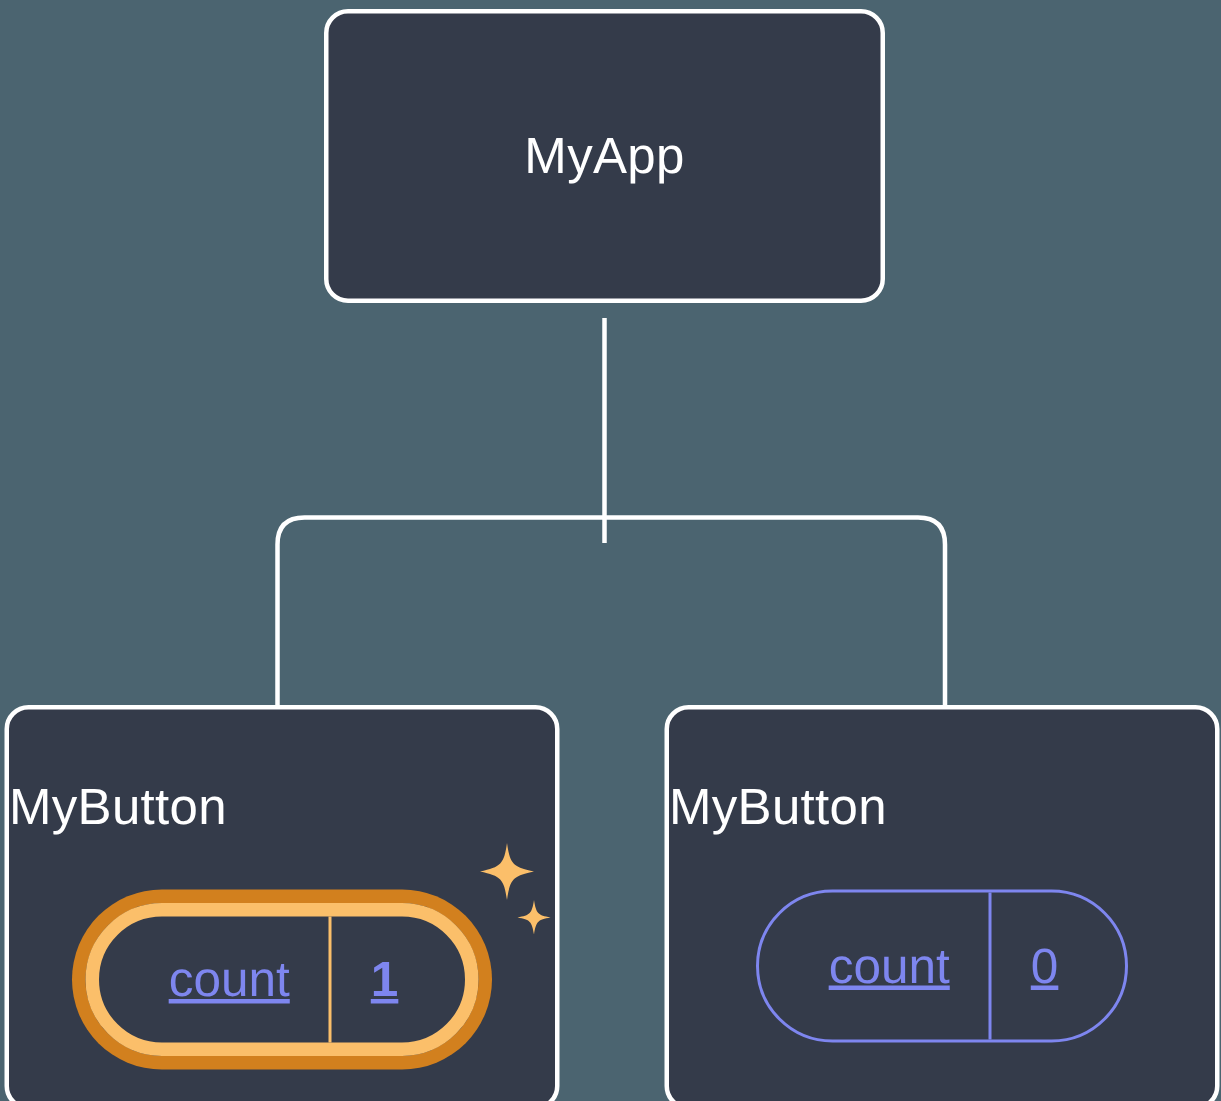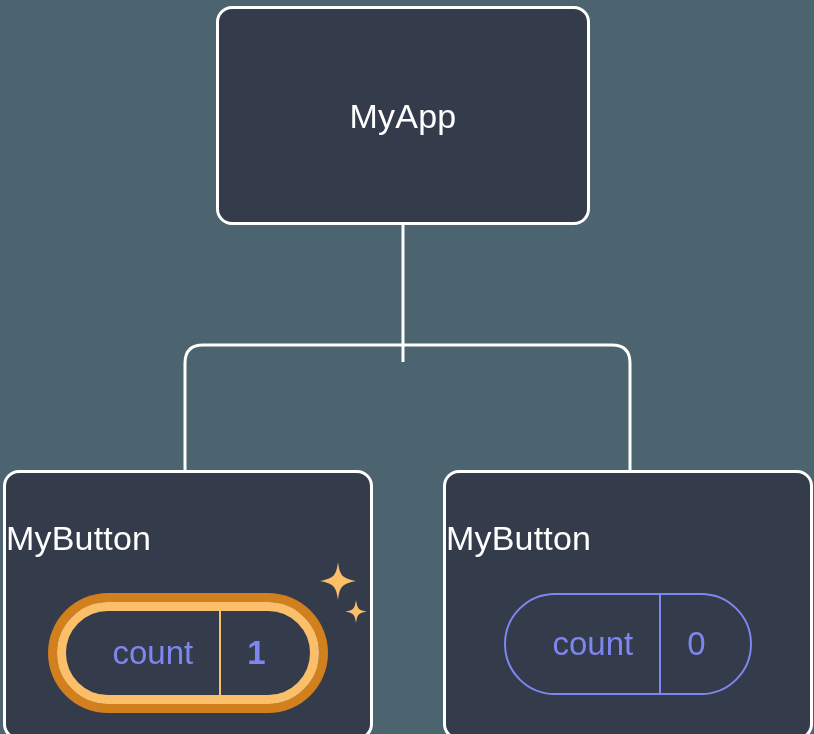--- a/index.html
+++ b/index.html
@@ -34,21 +34,21 @@
     position: absolute;
     background: #343b4a;
     border: 3px solid #ffffff;
     border-radius: 16px;
     box-sizing: border-box;
   }
   #card-root {
     left: 216px;
     top: 6px;
     width: 374px;
-    height: 219px;
+    height: 196px;
     display: flex;
     align-items: center;
     justify-content: center;
   }
   #card-child-left {
     left: 3px;
     top: 470px;
     width: 370px;
     height: 270px;
   }
@@ -92,20 +92,21 @@
     height: 102px;
     box-sizing: border-box;
     border-radius: 52px;
     background: transparent;
   }
   .pill .cell {
     display: flex;
     align-items: center;
     justify-content: center;
     box-sizing: border-box;
+    text-decoration: underline;
   }
   .pill .cell-label {
     padding: 0 26px 0 46px;
   }
   .pill .cell-value {
     padding: 0 44px 0 26px;
   }
   .pill .divider {
     width: 2px;
     align-self: stretch;

